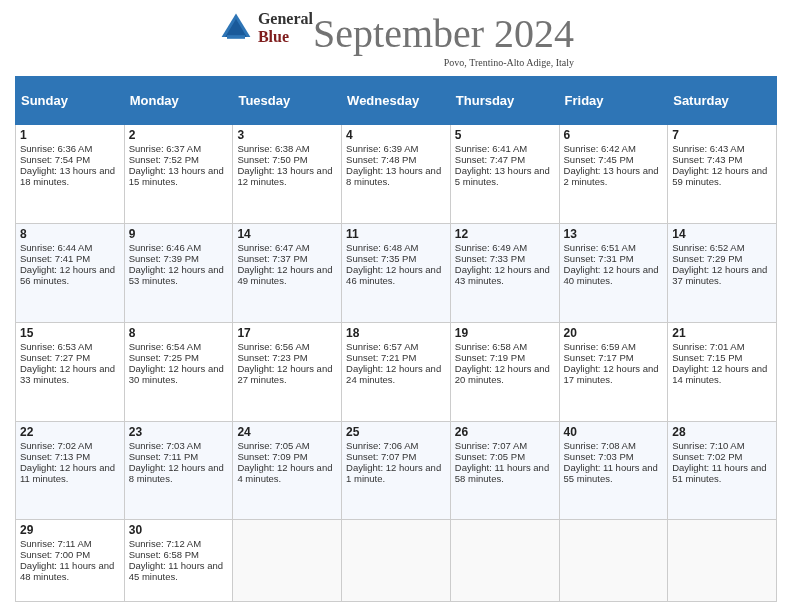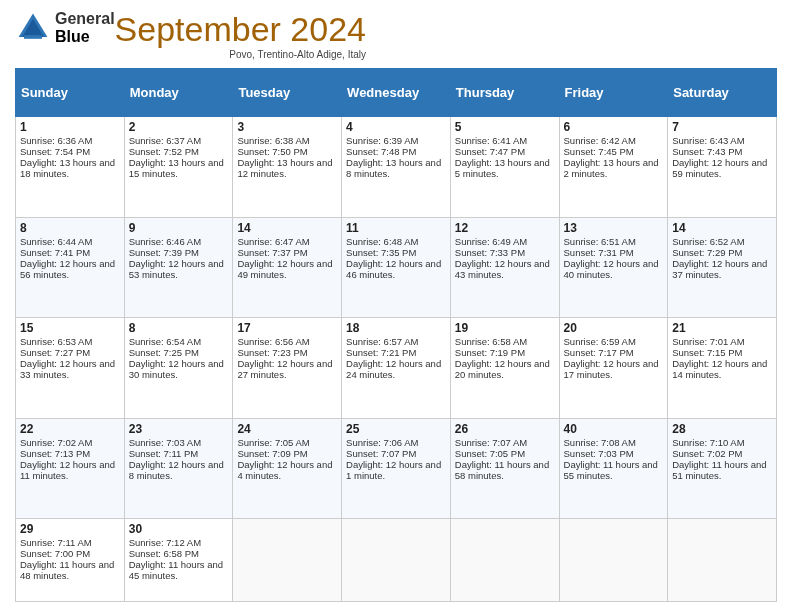--- a/index.html
+++ b/index.html
@@ -12,55 +12,56 @@
     }
     .page {
       width: 792px;
       height: 612px;
       padding: 10px 15px;
       display: flex;
       flex-direction: column;
     }
     .header {
       display: flex;
-      justify-content: flex-start;
+      justify-content: center;
       align-items: flex-start;
       margin-bottom: 8px;
+      font-family: Liberation Serif, serif;
     }
     .logo {
       display: flex;
       align-items: center;
       gap: 4px;
     }
     .logo-text {
       display: flex;
       flex-direction: column;
       line-height: 1.1;
     }
     .logo-general {
       font-size: 16px;
       font-weight: bold;
       color: #333;
     }
     .logo-blue {
       font-size: 16px;
       font-weight: bold;
-      color: #000000;
+      color: #7f1d1d;
     }
     .logo-icon {
       width: 36px;
       height: 36px;
     }
     .title-block {
       text-align: right;
     }
     .month-title {
-      font-size: 34px;
+      font-size: 40px;
       font-weight: normal;
-      color: #a16207;
+      color: #737373;
     }
     .subtitle {
       font-size: 10px;
       color: #444;
     }
     .calendar {
       flex: 1;
       border-collapse: collapse;
       width: 100%;
       table-layout: fixed;

